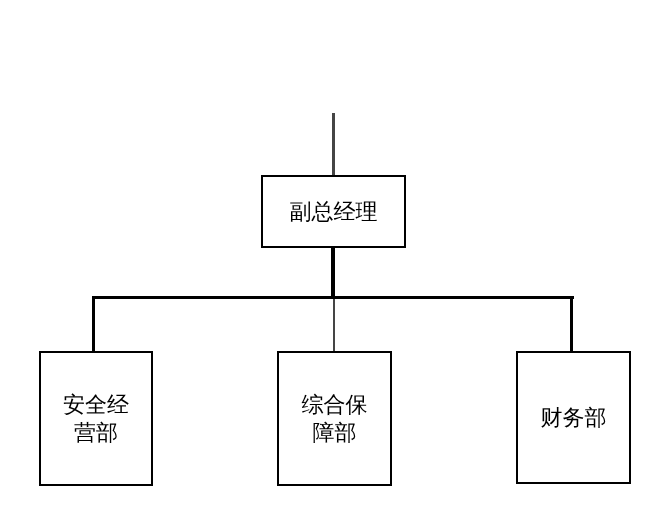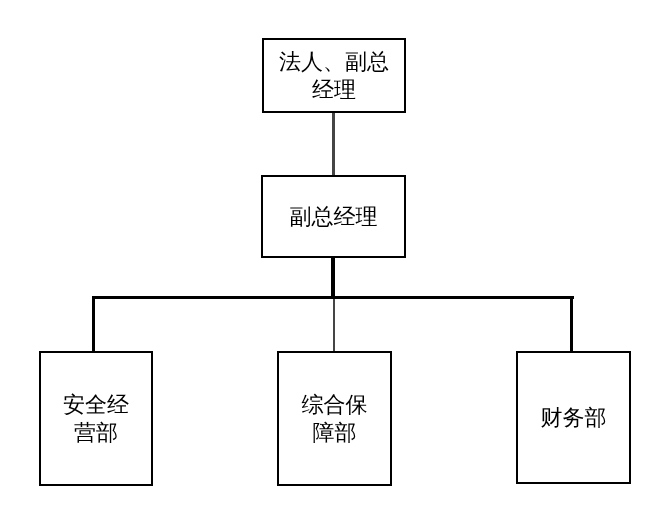--- a/index.html
+++ b/index.html
@@ -32,21 +32,21 @@
   .edge {
     position: absolute;
     background: #000000;
   }
   .edge.light {
     background: #454545;
   }
 
   
   .node-top      { left: 262px; top: 38px;  width: 144px; height: 75px; }
-  .node-deputy   { left: 261px; top: 175px; width: 145px; height: 83px; }
+  .node-deputy   { left: 261px; top: 175px; width: 145px; height: 73px; }
   .node-safety   { left: 39px;  top: 351px; width: 114px; height: 135px; }
   .node-support  { left: 277px; top: 351px; width: 115px; height: 135px; }
   .node-finance  { left: 516px; top: 351px; width: 115px; height: 133px; }
 
   
   .edge-top-vertical   { left: 332px; top: 113px; width: 3px;   height: 62px; }
   .edge-stem           { left: 331px; top: 246px; width: 4px;   height: 53px; }
   .edge-rail           { left: 93px;  top: 296px; width: 481px; height: 3px;  }
   .edge-drop-left      { left: 92px;  top: 296px; width: 3px;   height: 55px; }
   .edge-drop-middle    { left: 333px; top: 299px; width: 2px;   height: 52px; }
@@ -57,22 +57,20 @@
 
 <div class="canvas">
 
   <div class="edge light edge-top-vertical"></div>
   <div class="edge edge-stem"></div>
   <div class="edge edge-rail"></div>
   <div class="edge edge-drop-left"></div>
   <div class="edge light edge-drop-middle"></div>
   <div class="edge edge-drop-right"></div>
 
-  <div class="node node-top">法人、副总
-经理</div>
 
   <div class="node node-deputy">副总经理</div>
 
   <div class="node node-support">综合保
 障部</div>
 
   <div class="node node-safety">安全经
 营部</div>
 
   <div class="node node-finance">财务部</div>

